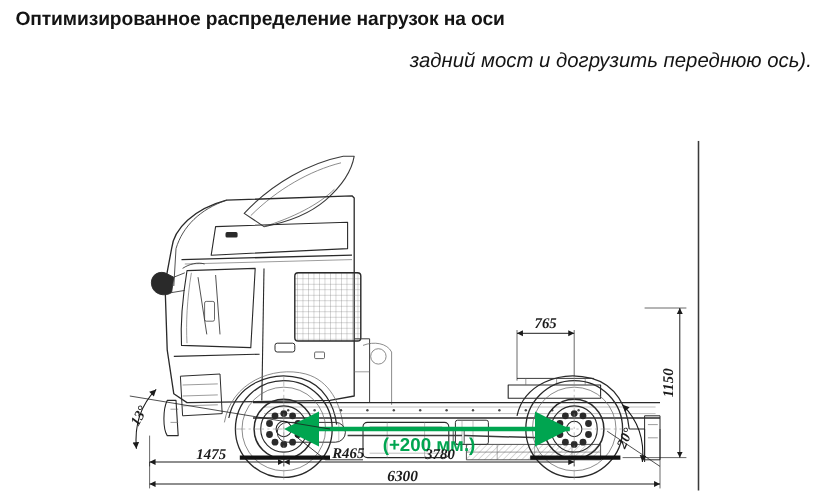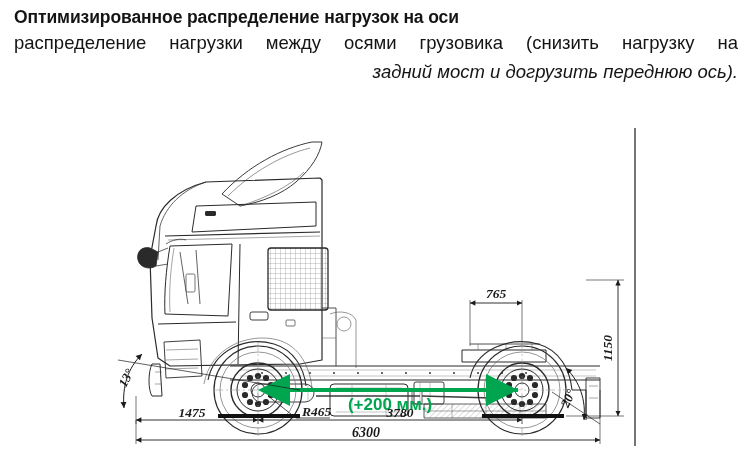--- a/index.html
+++ b/index.html
@@ -28,21 +28,21 @@
     top: 6px;
     width: 724px;
   }
   .headline {
     font-family: "Liberation Sans", sans-serif;
     font-weight: bold;
     font-size: 17.5px;
     line-height: 22px;
     letter-spacing: -0.1px;
     color: #141414;
-    margin: 0 0 1px 0;
+    margin: 0 0 13px 0;
     white-space: nowrap;
   }
   .body-par {
     font-family: "Liberation Sans", sans-serif;
     font-weight: normal;
     font-size: 18.5px;
     line-height: 28.5px;
     color: #141414;
     margin: 0;
     text-align: justify;
@@ -83,21 +83,20 @@
   }
 </style>
 </head>
 <body>
 
 <div id="page">
 
   <div class="text-block">
     <h1 class="headline">Оптимизированное распределение нагрузок на оси</h1>
     <p class="body-par">
-        <span class="jline">распределение нагрузки между осями грузовика (снизить нагрузку на</span>
         <span class="lastline">задний мост и догрузить переднюю ось).</span>
       </p>
   </div>
 
   <div class="drawing">
     <svg width="750" height="330" viewBox="0 0 750 330" xmlns="http://www.w3.org/2000/svg">
       <defs>
         <marker id="ar-r" markerWidth="7" markerHeight="7" refX="6" refY="3" orient="auto">
           <path d="M0,0 L6,3 L0,6 z" fill="#1b1b1b"></path>
         </marker>

